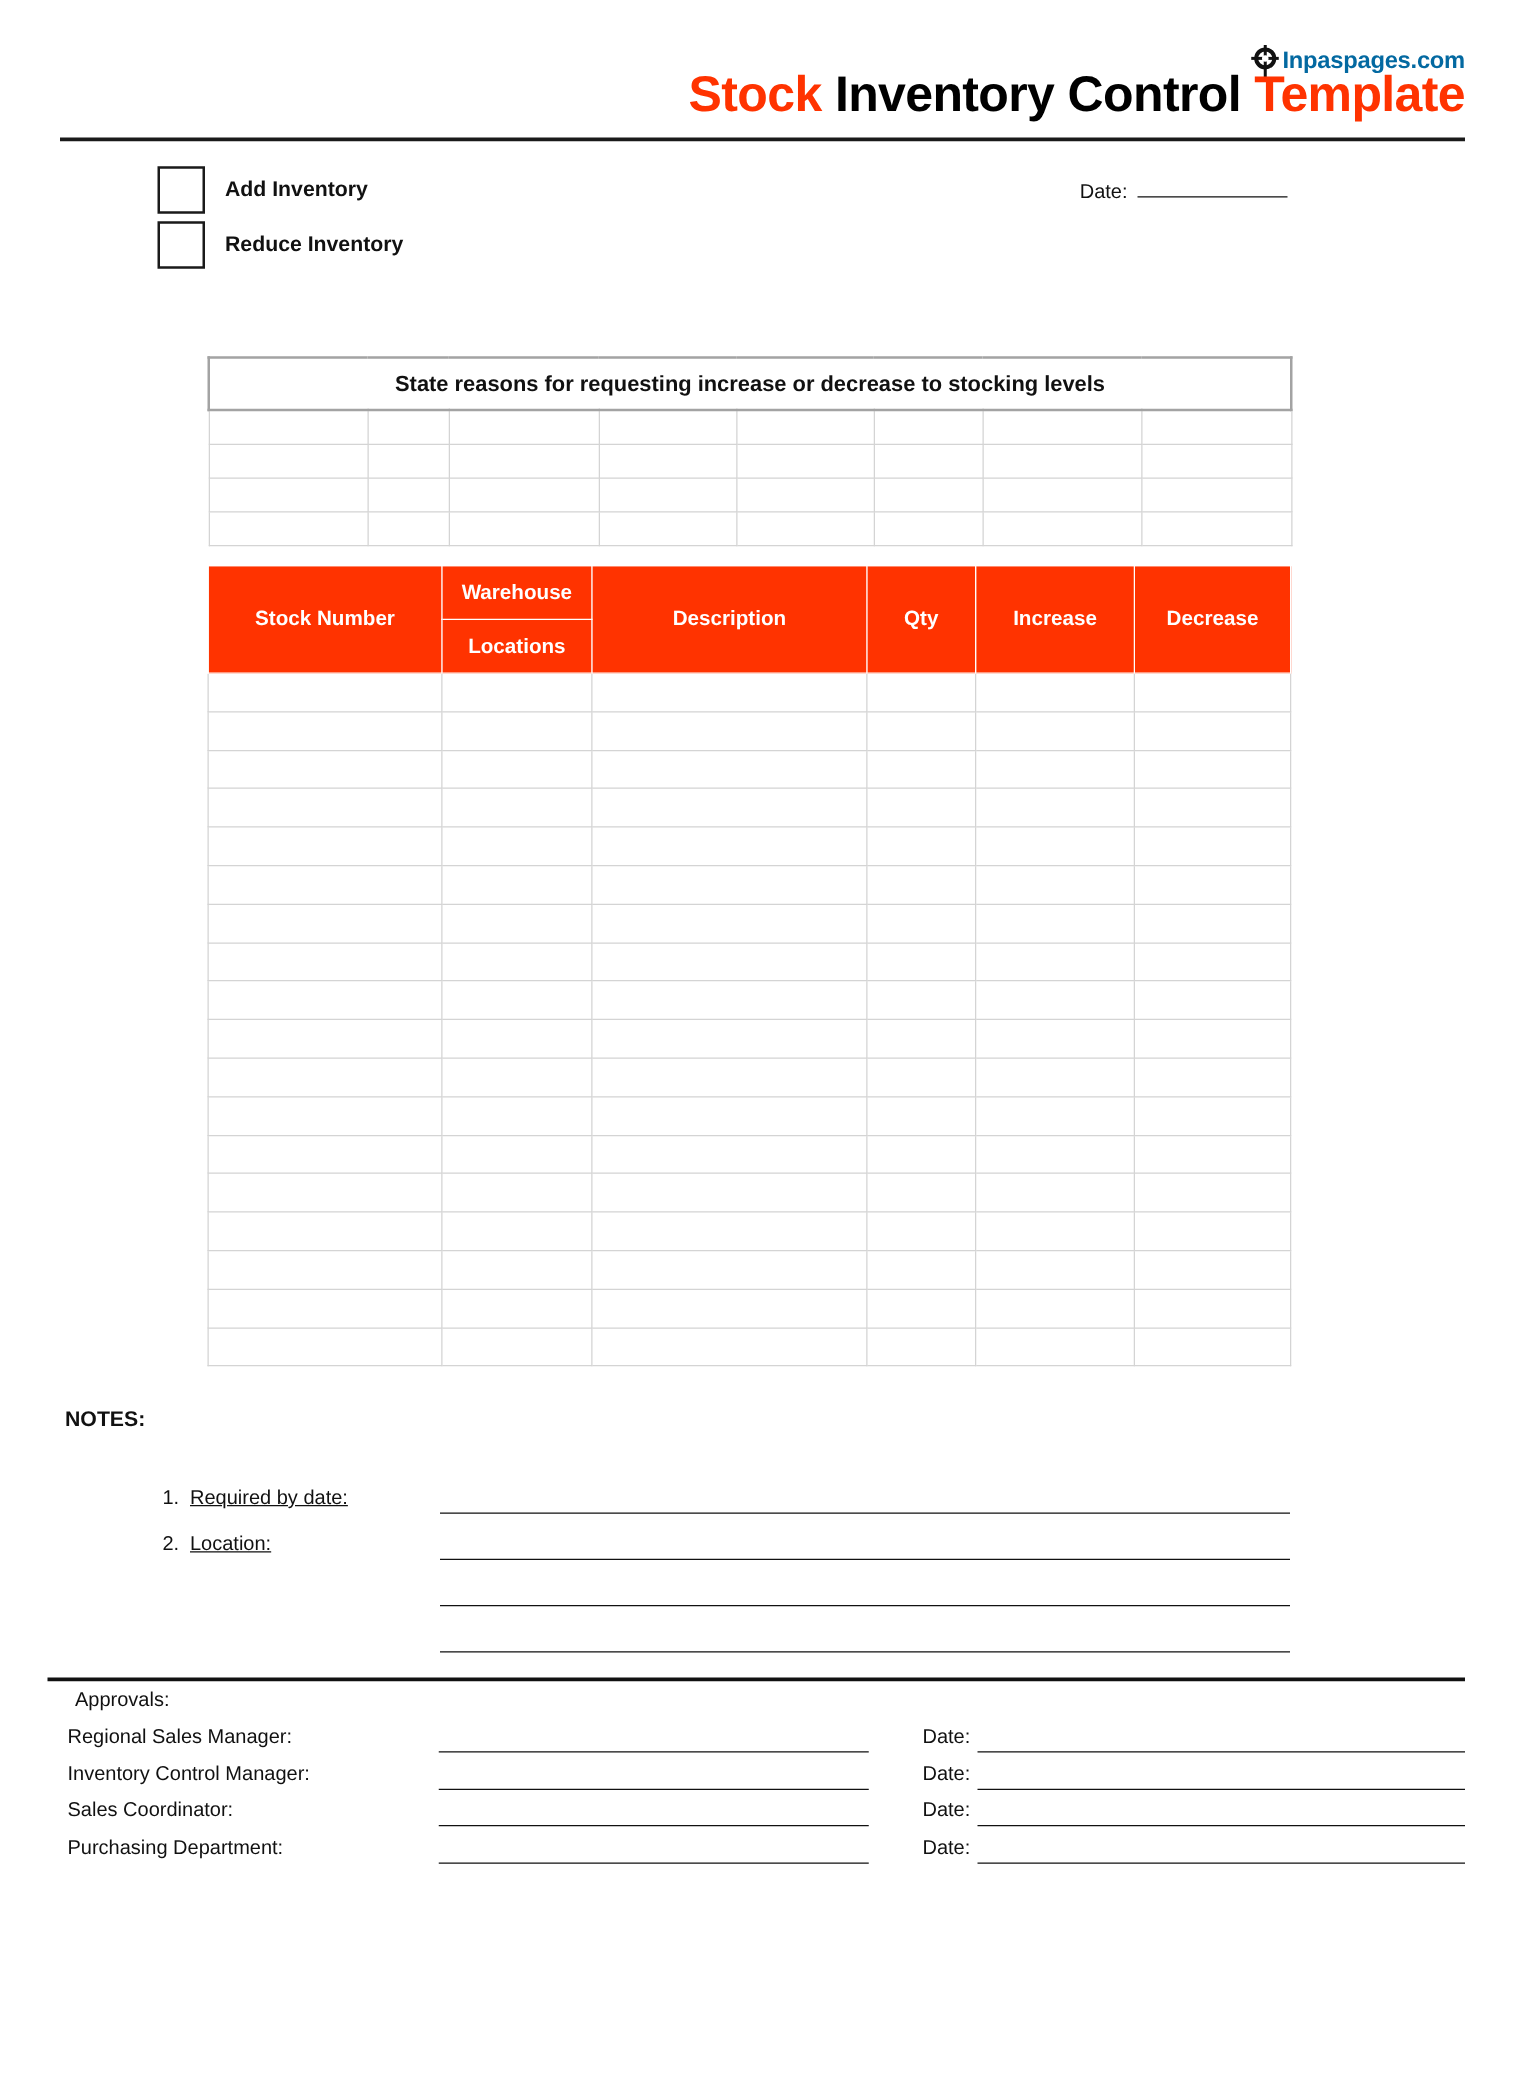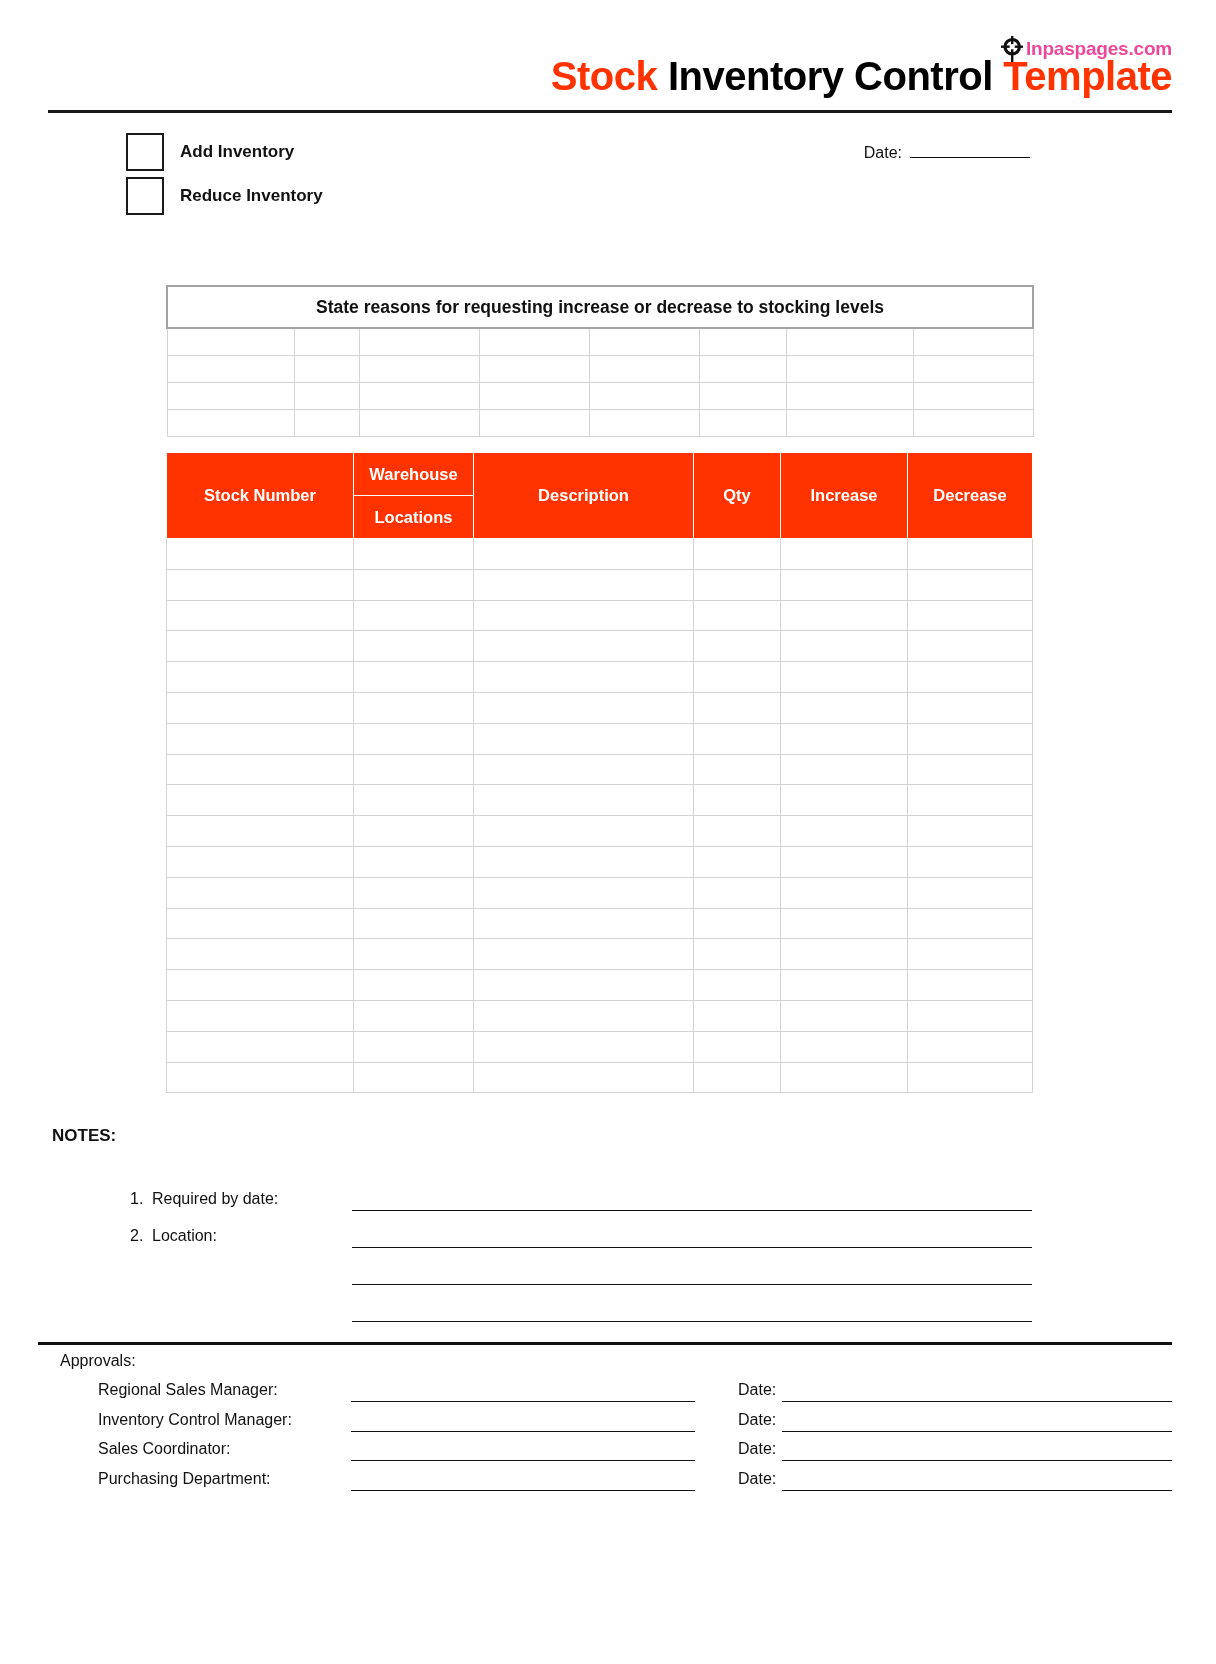--- a/index.html
+++ b/index.html
@@ -19,21 +19,21 @@
 
   
   .brand {
     position: absolute;
     right: 44px; top: 36px;
     display: flex; align-items: center;
     gap: 2px;
     font-size: 19px;
     font-weight: 600;
     letter-spacing: -0.2px;
-    color: #ec4899;
+    color: #0369a1;
   }
   .brand-logo { display: block; width: 24px; height: 26px; }
 
   .title {
     position: absolute;
     left: 48px; right: 44px;
     top: 56px;
     text-align: right;
     font-size: 40px;
     font-weight: 800;
@@ -160,20 +160,21 @@
   
   .notes-title {
     position: absolute;
     left: 52px; top: 1126px;
     font-size: 17px; font-weight: 700; color: #111;
   }
   .note-item {
     position: absolute;
     font-size: 16px; color: #111;
     white-space: nowrap;
+    text-decoration: underline;
   }
   .note-num { display: inline-block; width: 22px; }
   .note-line {
     position: absolute;
     left: 352px; right: 184px;
     border-bottom: 1.6px solid #111;
   }
 
   
   .approvals-rule {
@@ -182,21 +183,21 @@
     top: 1342px;
     height: 3px;
     background: #111;
   }
   .approvals-title {
     position: absolute;
     left: 60px; top: 1352px;
     font-size: 16px; color: #111;
   }
   .ap-row { position: absolute; left: 54px; right: 44px; height: 28px; font-size: 16px; color: #111; }
-  .ap-role { position: absolute; left: 0; top: 0; white-space: nowrap; margin-left: 44px; }
+  .ap-role { position: absolute; left: 0; top: 0; white-space: nowrap; }
   .ap-line1 { position: absolute; left: 297px; width: 344px; top: 20px; border-bottom: 1.6px solid #111; }
   .ap-date  { position: absolute; left: 684px; top: 0; white-space: nowrap; }
   .ap-line2 { position: absolute; left: 728px; right: 0; top: 20px; border-bottom: 1.6px solid #111; }
 </style>
 </head>
 <body>
 
 <div class="page">
 
   <div class="brand">

